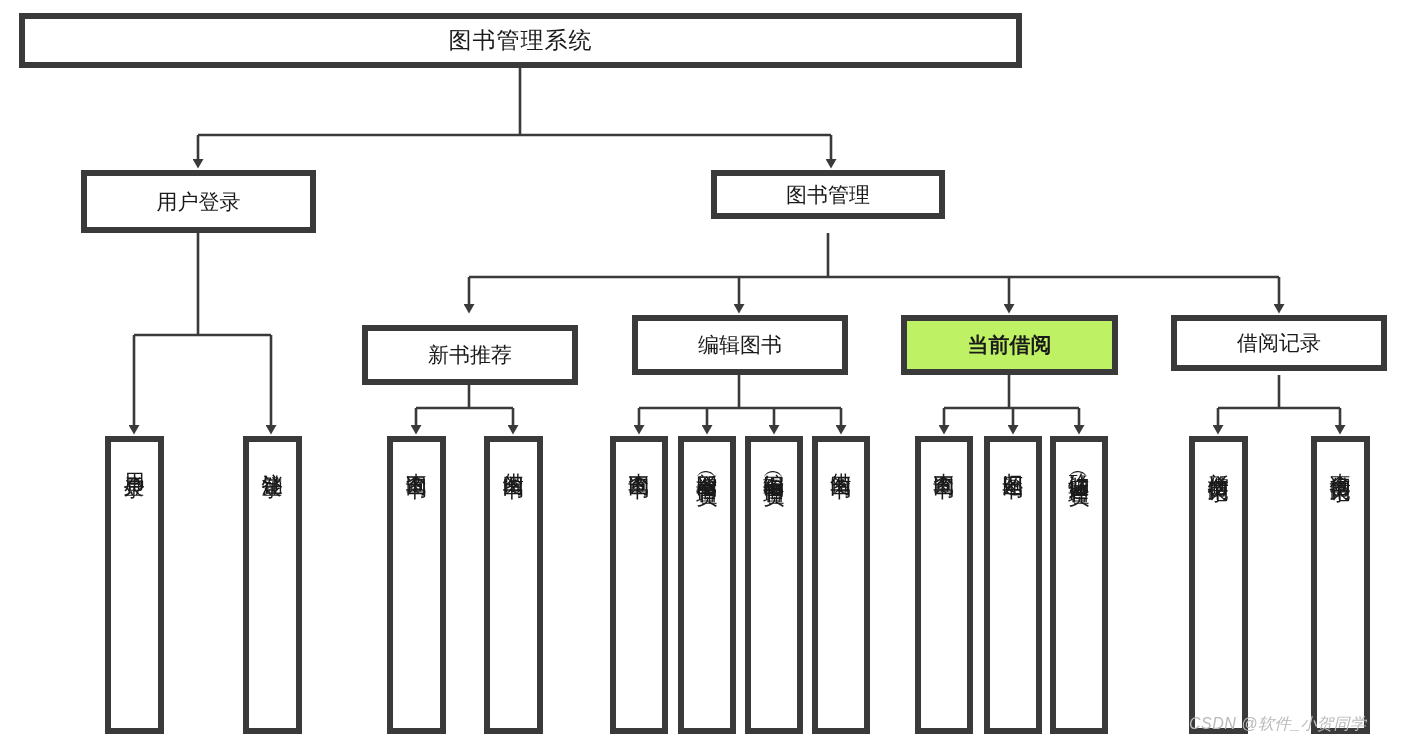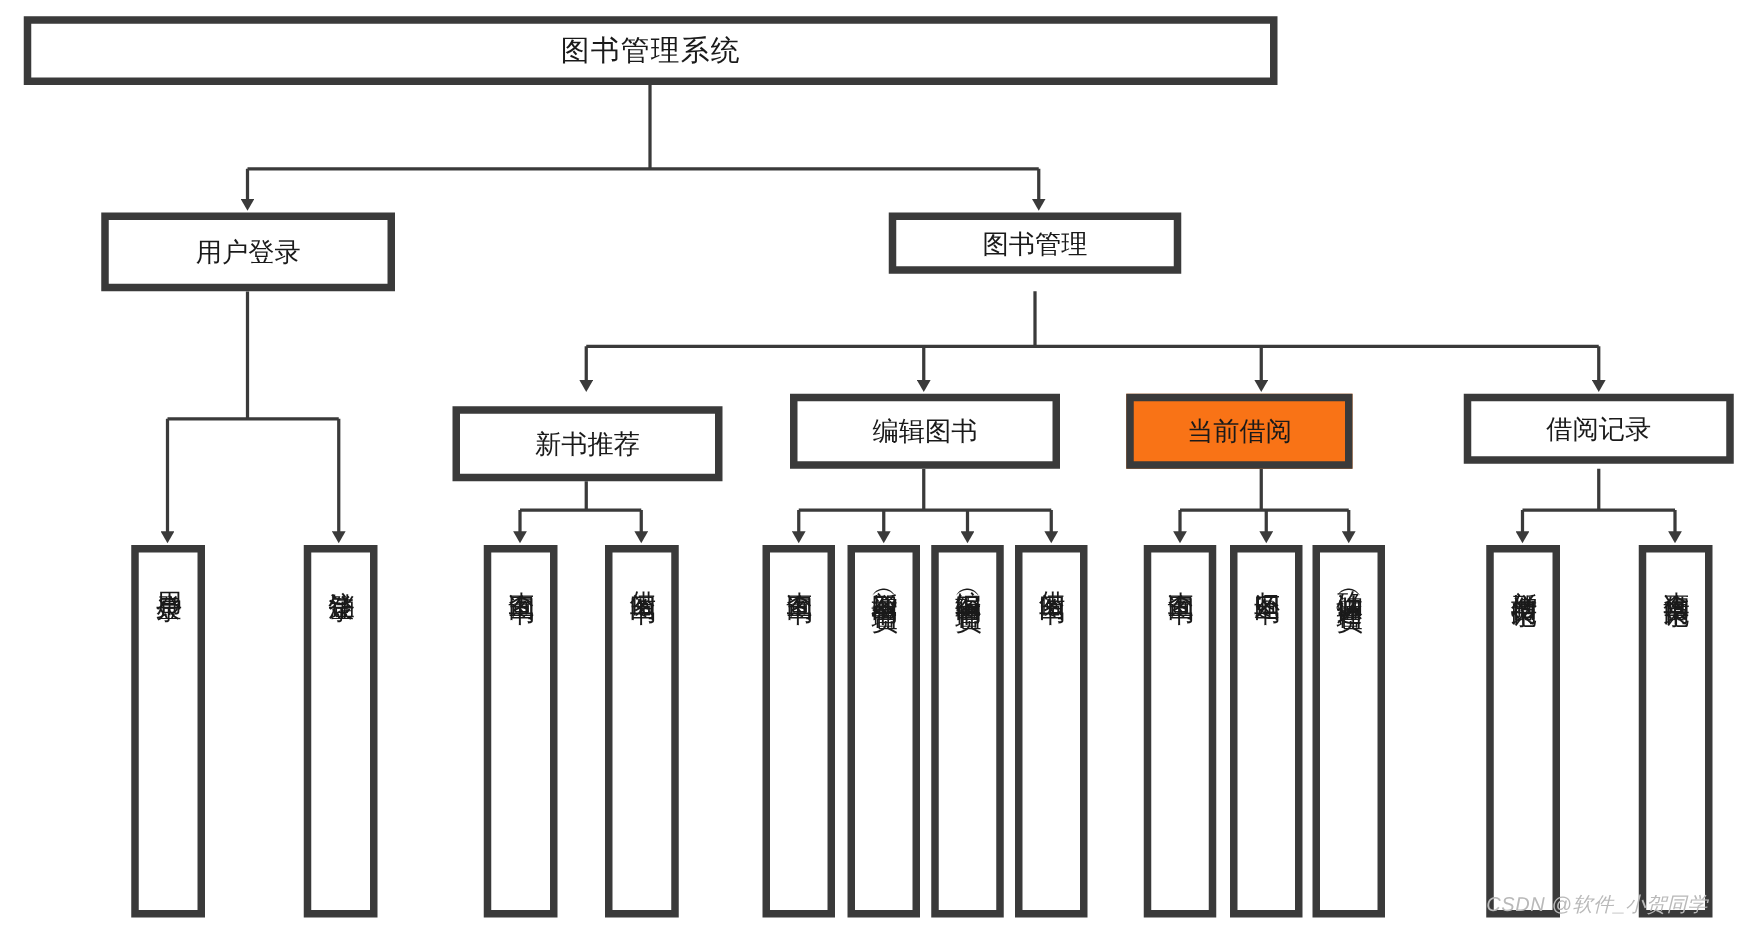--- a/index.html
+++ b/index.html
@@ -83,21 +83,21 @@
   <div class="node l1" id="n-l1-1" style="left: 711px; top: 170px; width: 234px; height: 49px; border-color: rgb(58, 58, 58); background: rgb(255, 255, 255); color: rgb(26, 26, 26);">
       <span>图书管理</span>
     </div>
 
   <div class="node l2" id="n-l2-0" style="left: 362px; top: 325px; width: 216px; height: 60px; border-color: rgb(58, 58, 58); background: rgb(255, 255, 255); color: rgb(26, 26, 26);">
       <span>新书推荐</span>
     </div>
   <div class="node l2" id="n-l2-1" style="left: 632px; top: 315px; width: 216px; height: 60px; border-color: rgb(58, 58, 58); background: rgb(255, 255, 255); color: rgb(26, 26, 26);">
       <span>编辑图书</span>
     </div>
-  <div class="node l2" id="n-l2-2" style="left: 901px; top: 315px; width: 181px; height: 60px; border-color: rgb(58, 58, 58); background: #f97316; color: rgb(26, 26, 26);">
+  <div class="node l2" id="n-l2-2" style="left: 901px; top: 315px; width: 217px; height: 60px; border-color: rgb(58, 58, 58); background: #bef264; color: rgb(26, 26, 26); font-weight: bold;">
       <span>当前借阅</span>
     </div>
   <div class="node l2" id="n-l2-3" style="left: 1171px; top: 315px; width: 216px; height: 56px; border-color: rgb(58, 58, 58); background: rgb(255, 255, 255); color: rgb(26, 26, 26);">
       <span>借阅记录</span>
     </div>
 
   <div class="node leaf" id="n-lf-0" style="left: 105px; top: 436px; width: 59px; height: 298px; border-color: rgb(58, 58, 58); background: rgb(255, 255, 255); color: rgb(26, 26, 26);">
       <span class="vtext">用户登录</span>
     </div>
   <div class="node leaf" id="n-lf-1" style="left: 243px; top: 436px; width: 59px; height: 298px; border-color: rgb(58, 58, 58); background: rgb(255, 255, 255); color: rgb(26, 26, 26);">

